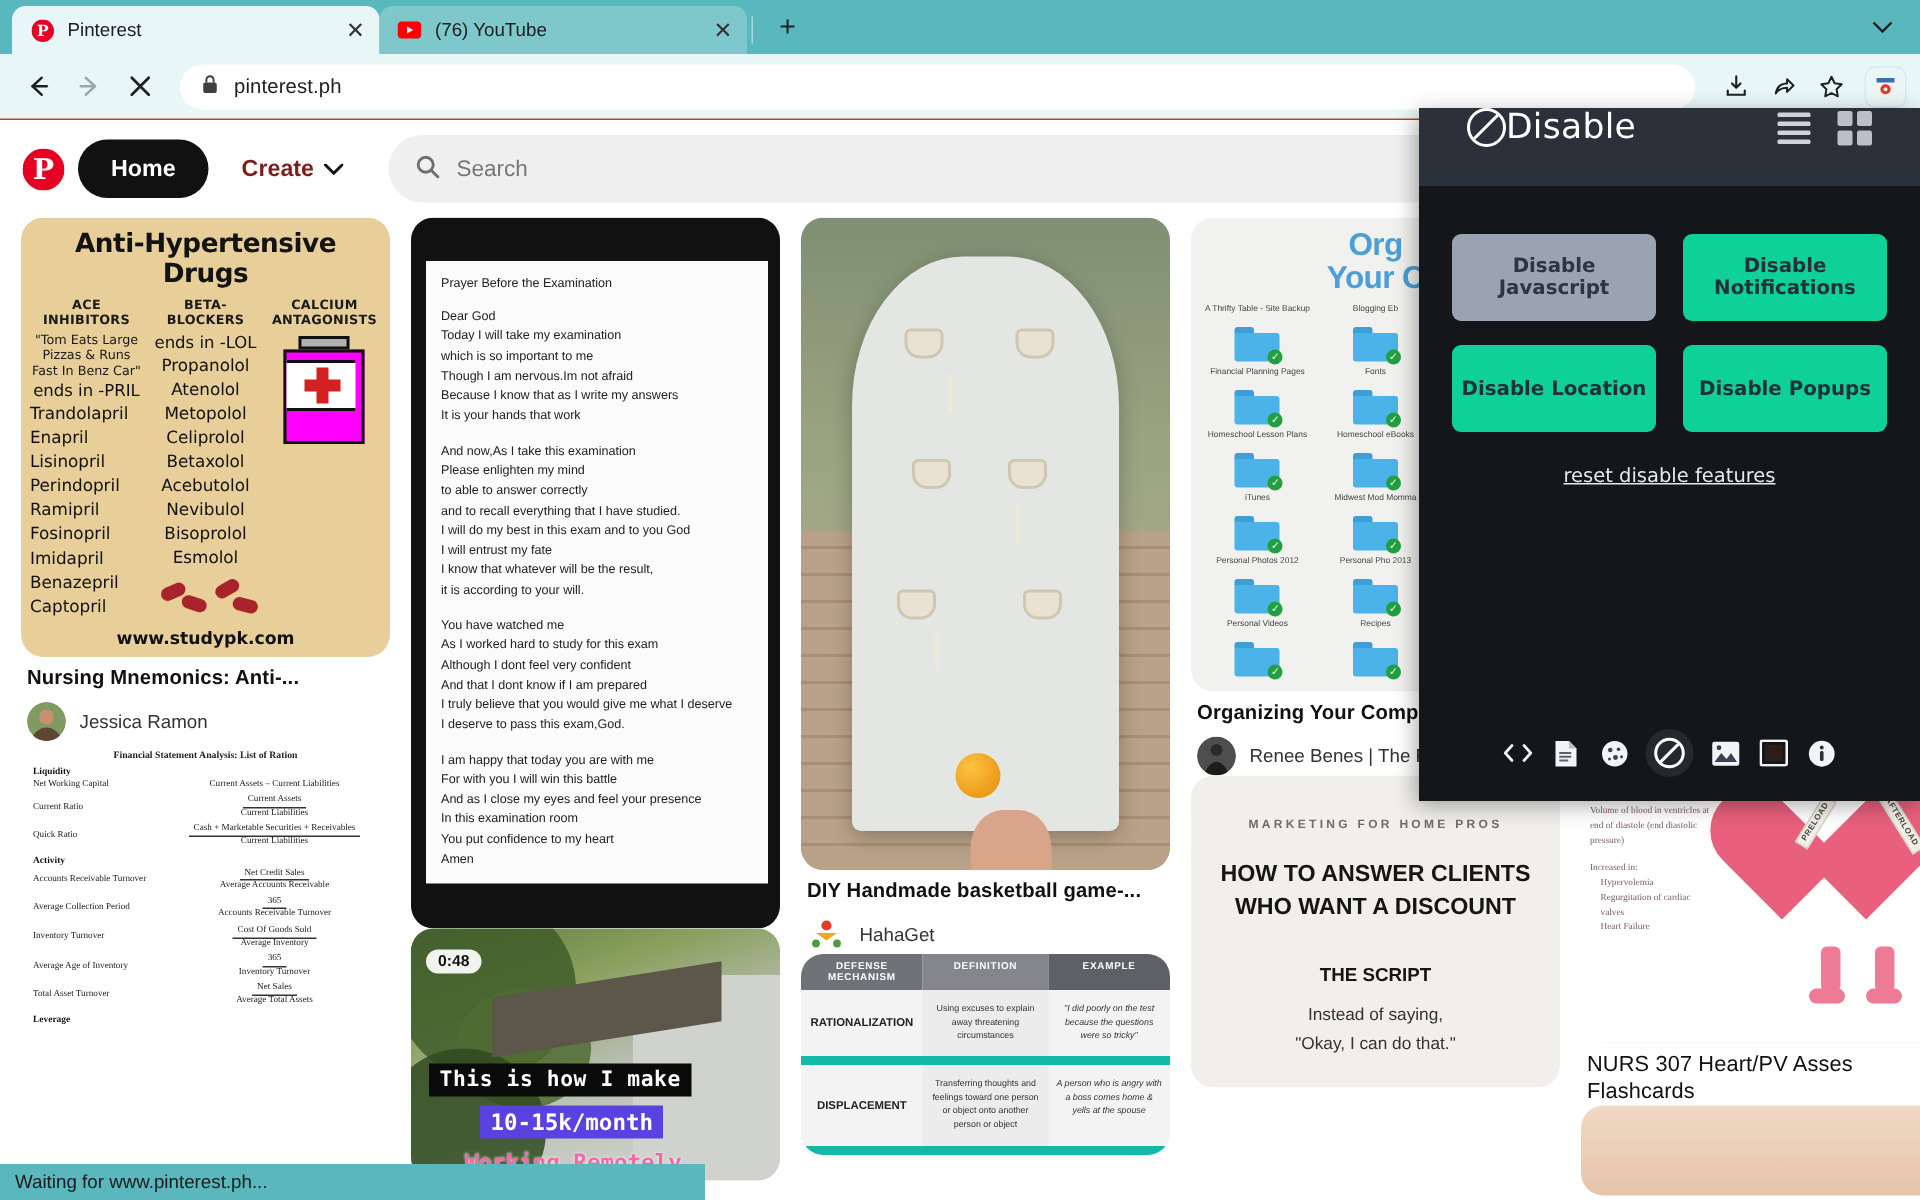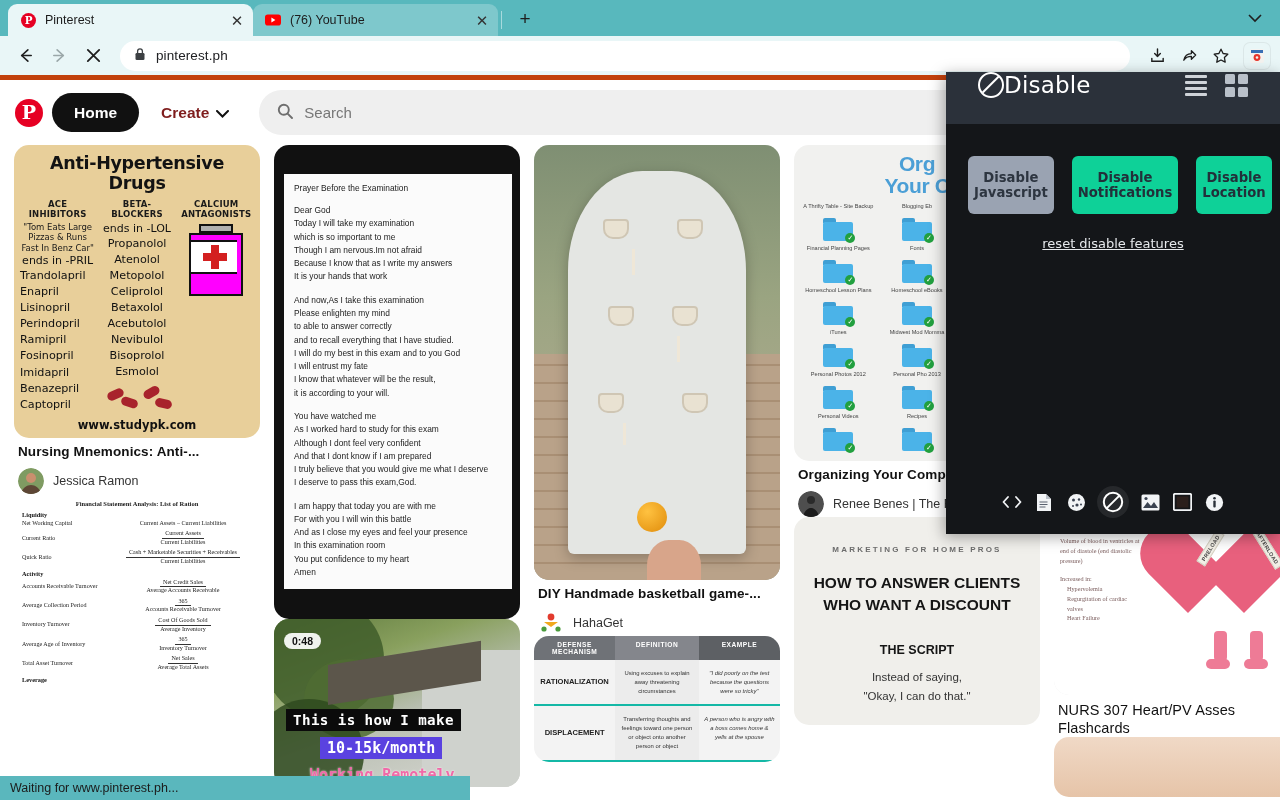--- a/index.html
+++ b/index.html
@@ -40,21 +40,21 @@
     font-size: 19px; color: #1e1e1e; border-radius: 50%;
   }
   .tabstrip-spacer { flex: 1 1 auto; }
   .win-controls { display:flex; align-items:center; height:36px; padding-right:10px;}
   .win-chevron { color:#1f1f1f; font-size: 13px; padding: 0 8px;}
 
   .toolbar {
     height: 44px; background: #e9f6f7;
     display: flex; align-items: center; gap: 4px;
     padding: 0 10px;
-    border-bottom: 5px solid #c2410c;
+    border-bottom: 1px solid #c2410c;
   }
   .tb-btn {
     width: 30px; height: 30px; border-radius: 50%;
     display: flex; align-items: center; justify-content: center;
     color: #1f1f1f; flex: 0 0 auto;
   }
   .omnibox {
     flex: 1 1 auto; height: 30px; background: #ffffff;
     border-radius: 16px; display: flex; align-items: center;
     gap: 10px; padding: 0 14px; margin: 0 8px;
@@ -207,21 +207,21 @@
 
   
   .defcard { background:#f3f3f3; }
   .def-h { background:#8e9096; color:#fff; text-align:center; font-weight:bold;
     font-size:8.6px; letter-spacing:.8px; padding:5px 0; border-radius:12px 12px 0 0;}
   .def-hr { display:flex; }
   .def-hc { color:#fff; font-weight:bold; font-size:6.6px; letter-spacing:.5px; text-align:center; padding:5px 2px;}
   .def-hc:nth-child(1){ background:#6f7277; flex:0 0 33%;}
   .def-hc:nth-child(2){ background:#84868c; flex:0 0 34%;}
   .def-hc:nth-child(3){ background:#5d6064; flex:1 1 auto;}
-  .def-row { display:flex; border-bottom:2px solid #14b8a6;}
+  .def-row { display:flex; border-bottom:6px solid #14b8a6;}
   .def-c { padding:9px 5px; font-size:5.9px; color:#333; line-height:1.5; text-align:center;}
   .def-c:nth-child(1){ flex:0 0 33%; font-size:7.6px; font-weight:600; color:#222; display:flex; align-items:center; justify-content:center;}
   .def-c:nth-child(2){ flex:0 0 34%; background:#ececec;}
   .def-c:nth-child(3){ flex:1 1 auto; font-style:italic;}
 
   
   .disccard { background:#f0efeb; padding: 28px 16px 20px; text-align:center;}
   .disc-eyebrow { font-size:8px; letter-spacing:2.2px; color:#6c6c6c; font-weight:600; margin-bottom:18px;}
   .disc-h { font-size:15.5px; font-weight:bold; color:#151515; line-height:1.45;}
   .disc-script { font-size:12.5px; font-weight:bold; color:#151515; margin-top:26px;}
@@ -265,21 +265,21 @@
     border: 2.4px solid #fff; position: relative; flex: 0 0 26px;
   }
   .ban-icon::after {
     content: ""; position: absolute; left: 50%; top: -1px; width: 2.4px; height: 23px;
     background: #fff; transform: translateX(-50%) rotate(45deg); transform-origin: center;
   }
   .hamburger span { display:block; width:22px; height:2.6px; background:#cfd3d8; margin:3.4px 0; border-radius:1px;}
   .grid-ico { display:grid; grid-template-columns:10px 10px; grid-template-rows:10px 10px; gap:3px;}
   .grid-ico i { background:#b9c0c9; border-radius:1.5px; display:block;}
   .ext-body { flex: 1 1 auto; padding: 32px 22px 0; }
-  .ext-grid { display:grid; grid-template-columns: 1fr 1fr 1fr 1fr; gap: 16px 18px;}
+  .ext-grid { display:grid; grid-template-columns: 1fr 1fr; gap: 16px 18px;}
   .ext-btn {
     height: 58px; border-radius: 6px; display:flex; align-items:center;
     justify-content:center; font-size:13.2px; font-weight:bold;
     color:#22303a; text-align:center; padding: 0 6px;
   }
   .ext-btn.on { background:#0ed198; }
   .ext-btn.off { background:#9aa3b2; color:#2d3540; }
   .ext-reset {
     text-align:center; margin-top: 22px; font-size:13px;
     color:#e6e9ec; text-decoration: underline;

